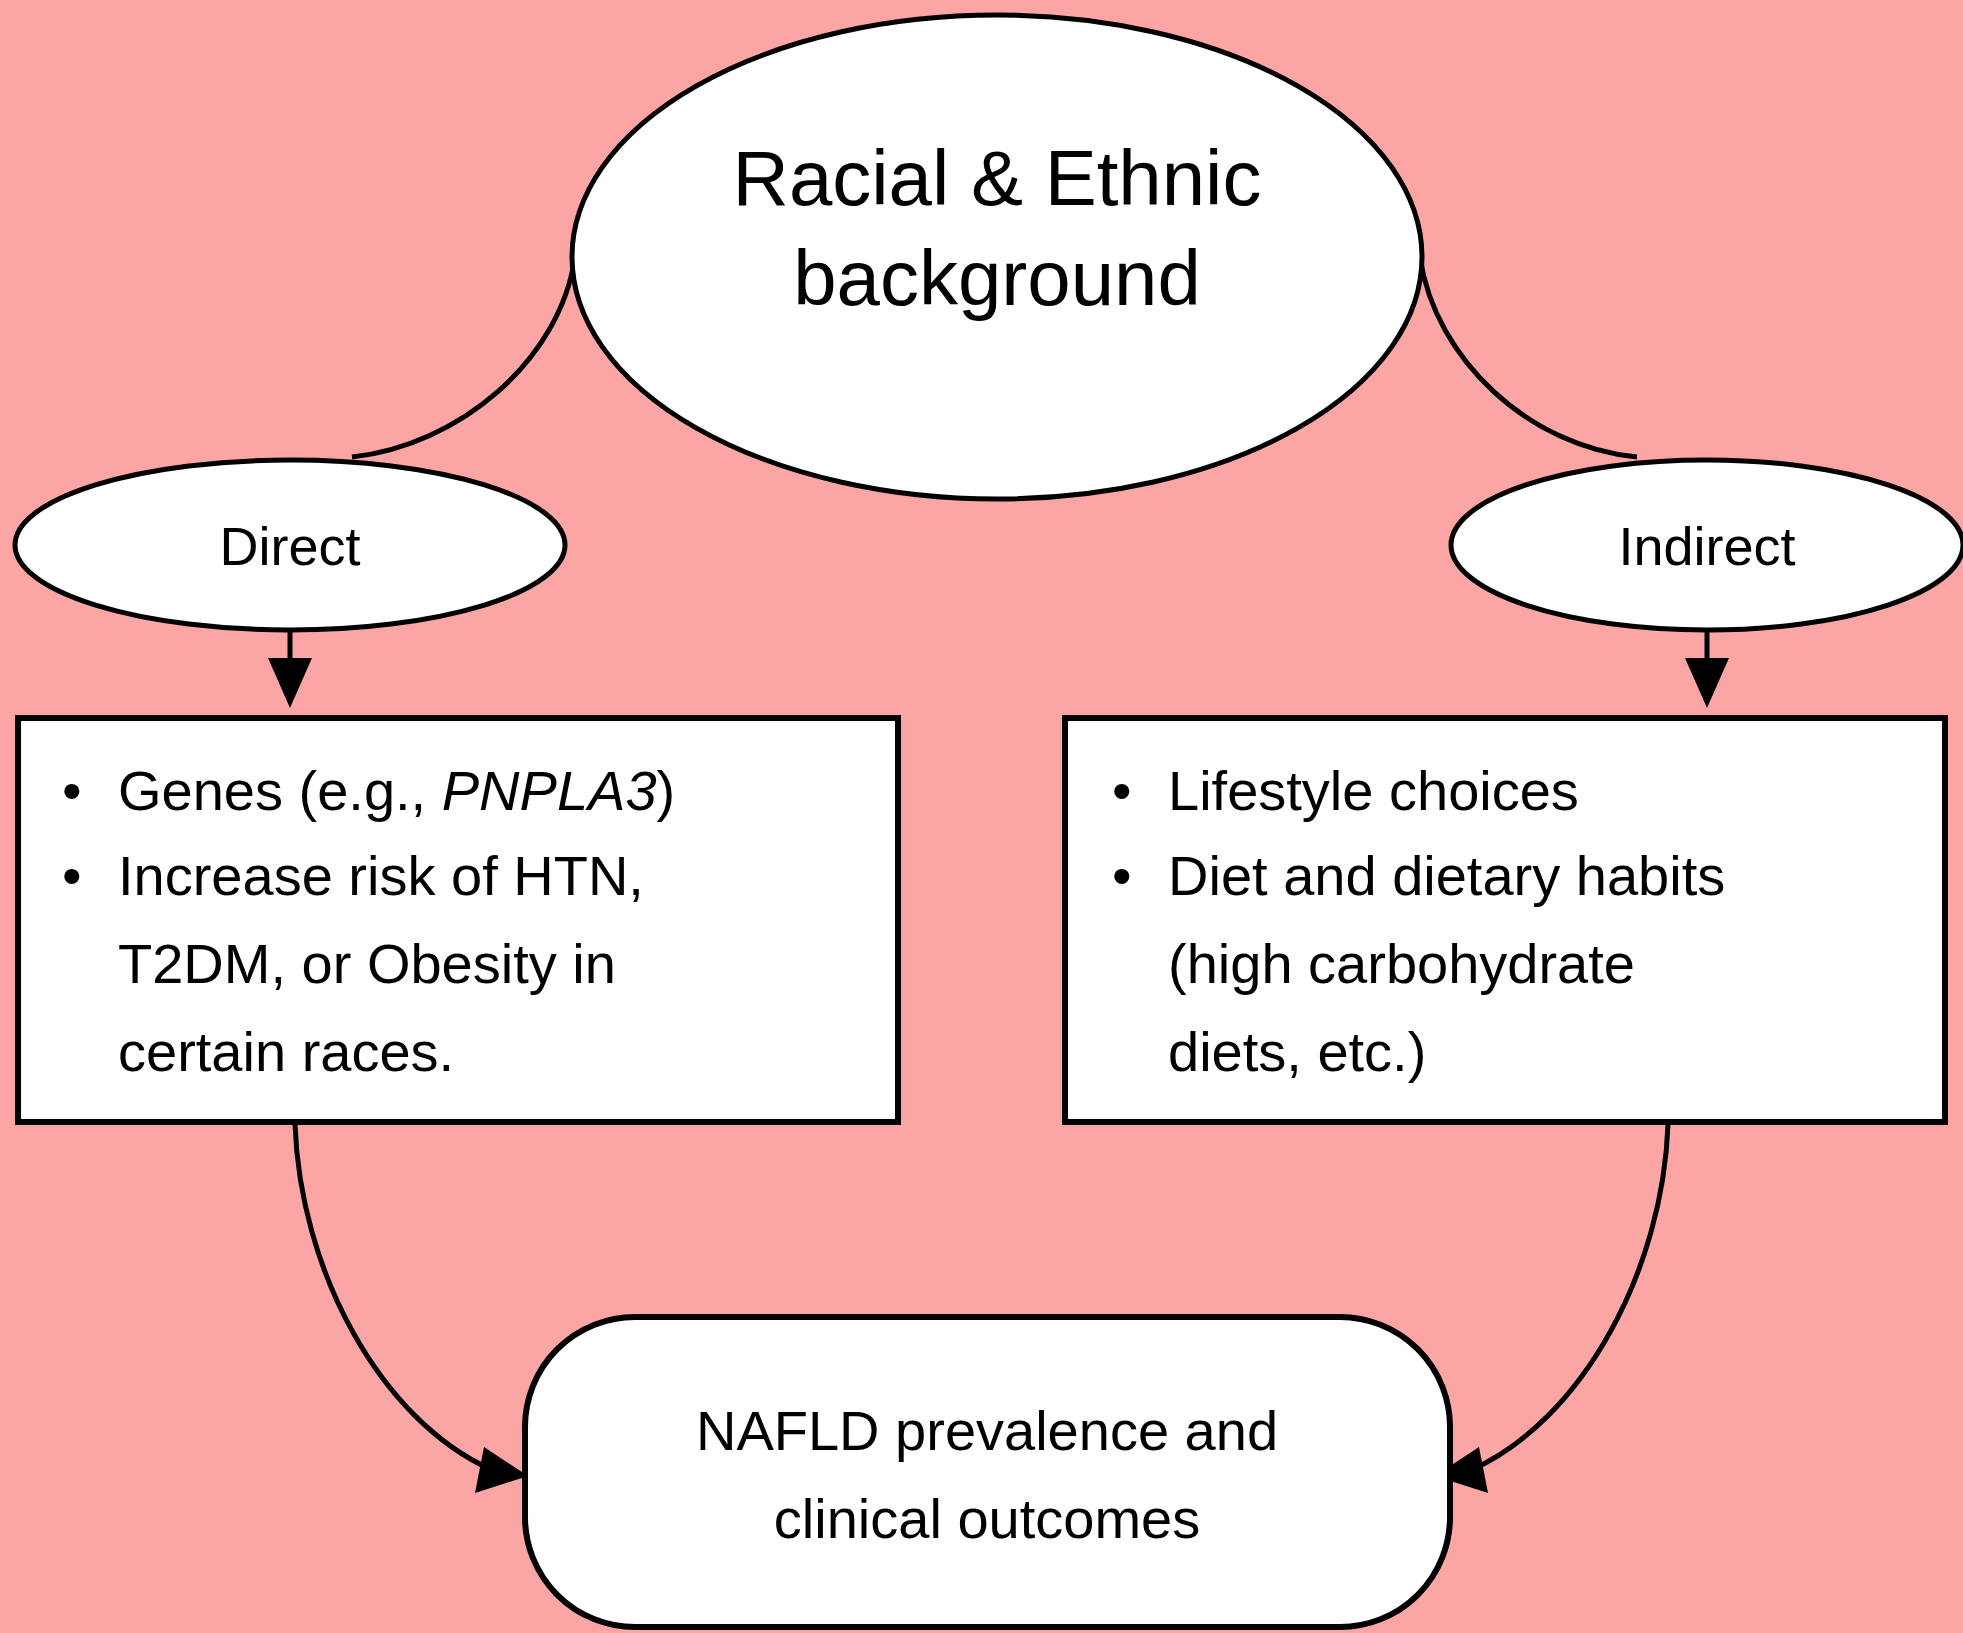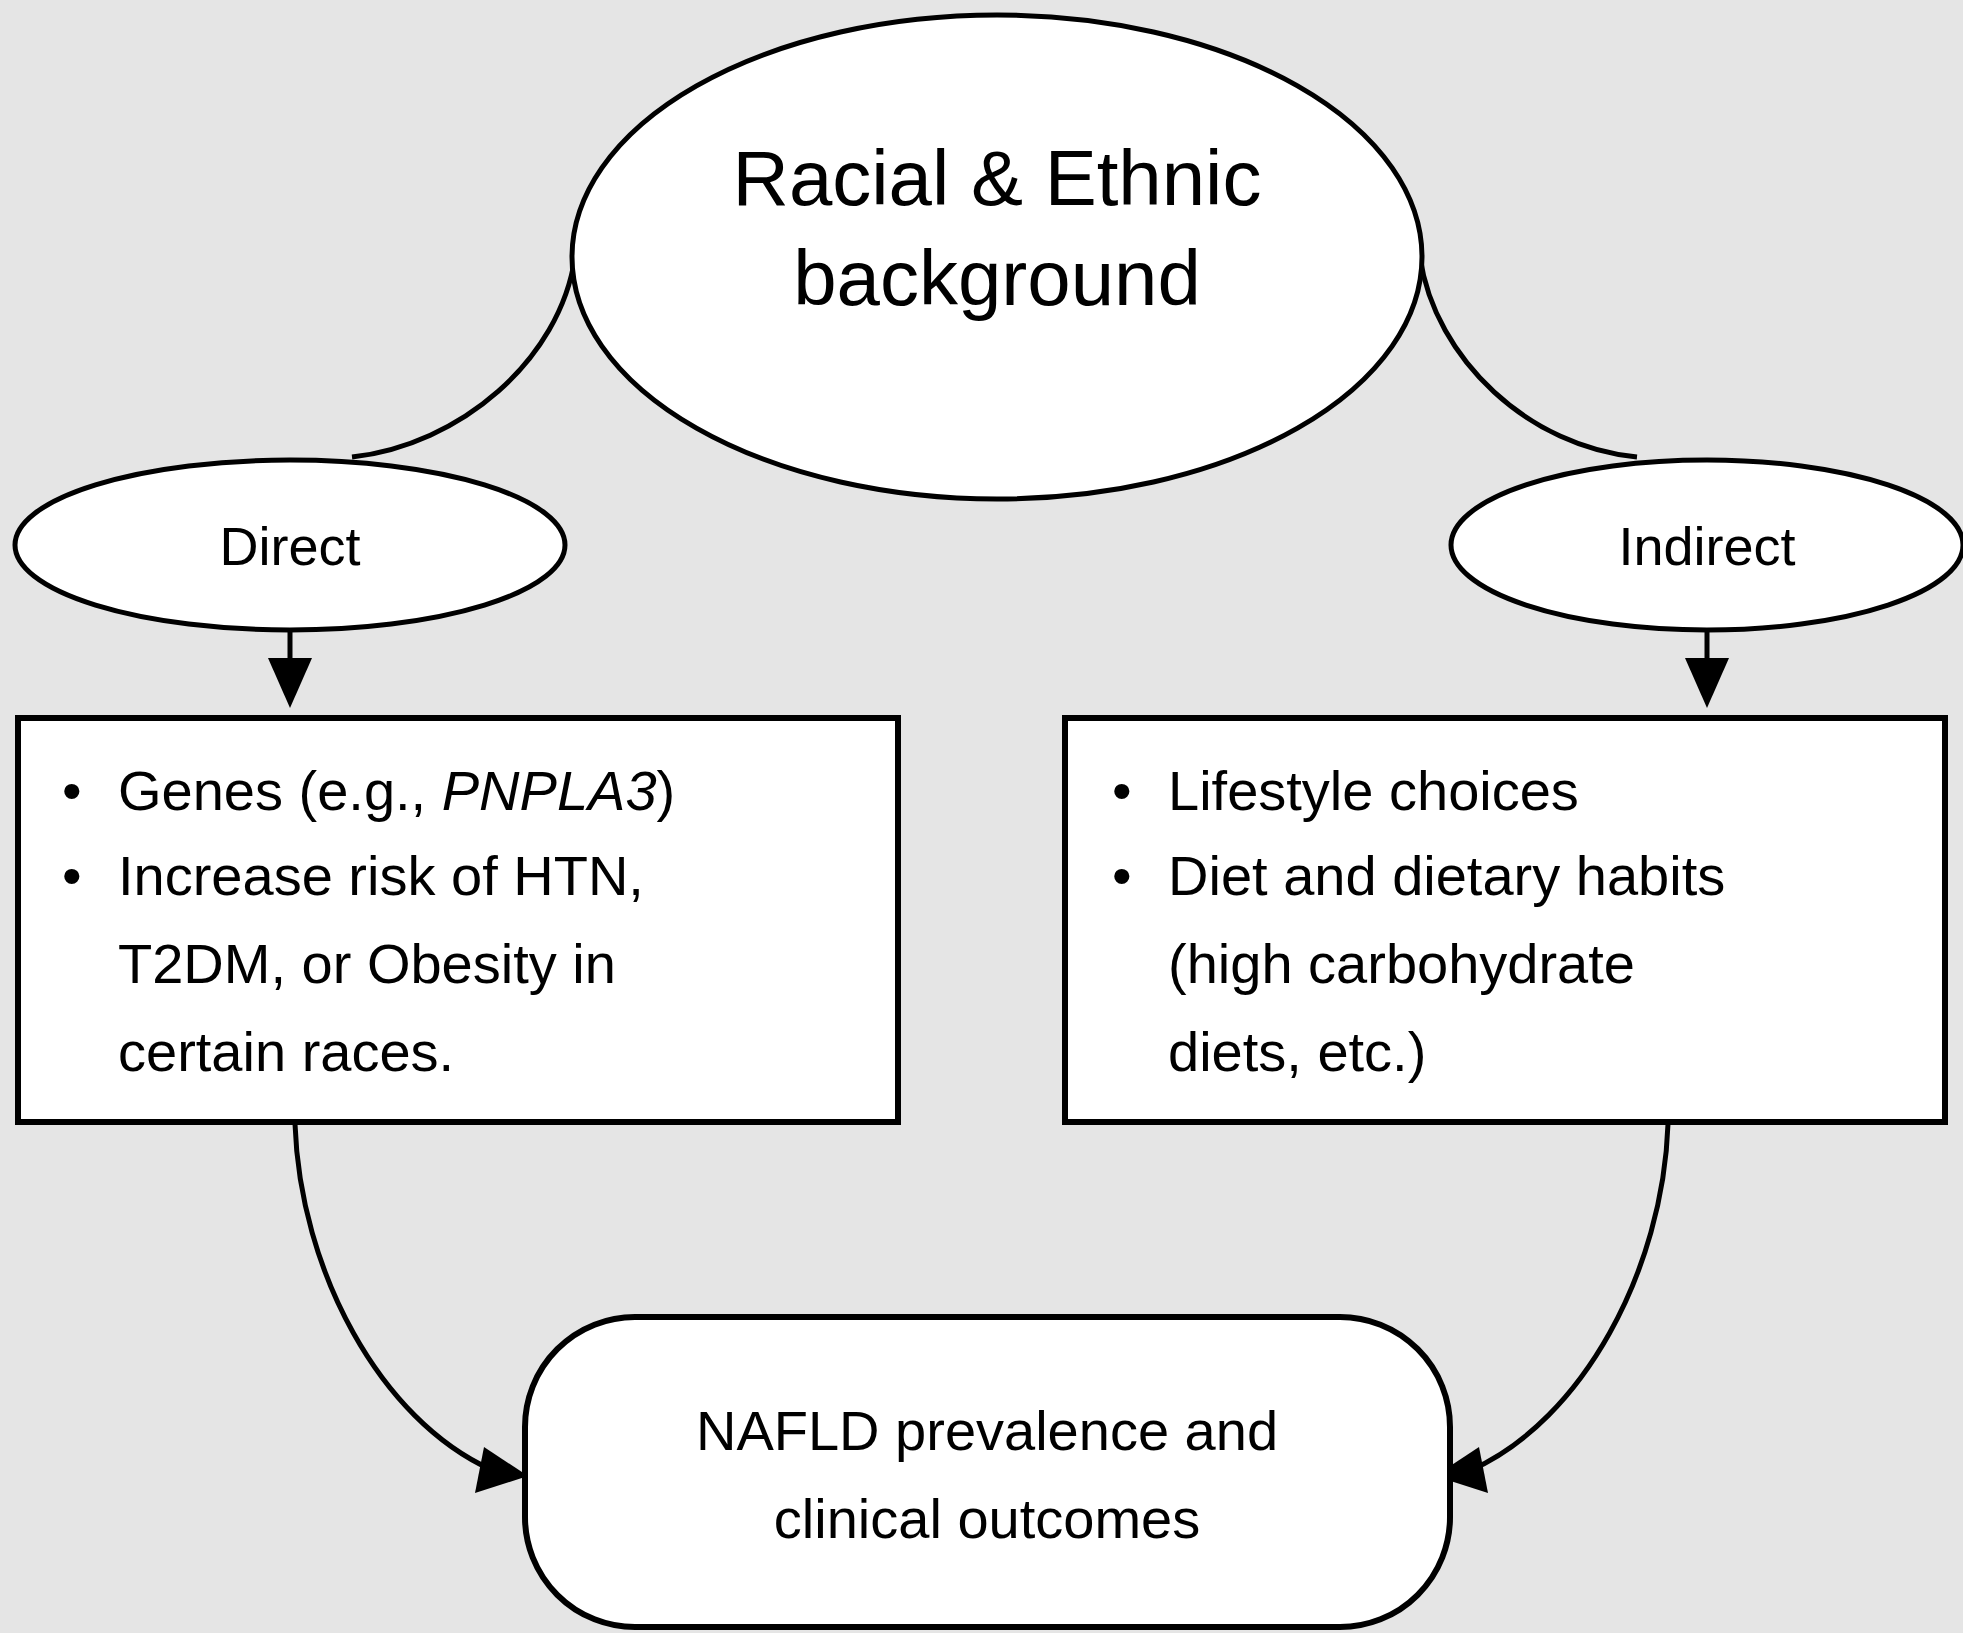--- a/index.html
+++ b/index.html
@@ -10,21 +10,21 @@
   body {
     width: 1963px;
     height: 1633px;
     overflow: hidden;
     font-family: "Liberation Sans", sans-serif;
   }
   #diagram-root {
     position: relative;
     width: 1963px;
     height: 1633px;
-    background: #e5e5e5;
+    background: #fca5a5;
   }
   svg.diagram-svg {
     display: block;
     width: 1963px;
     height: 1633px;
   }
   .node-shape {
     fill: #ffffff;
     stroke: #000000;
   }

